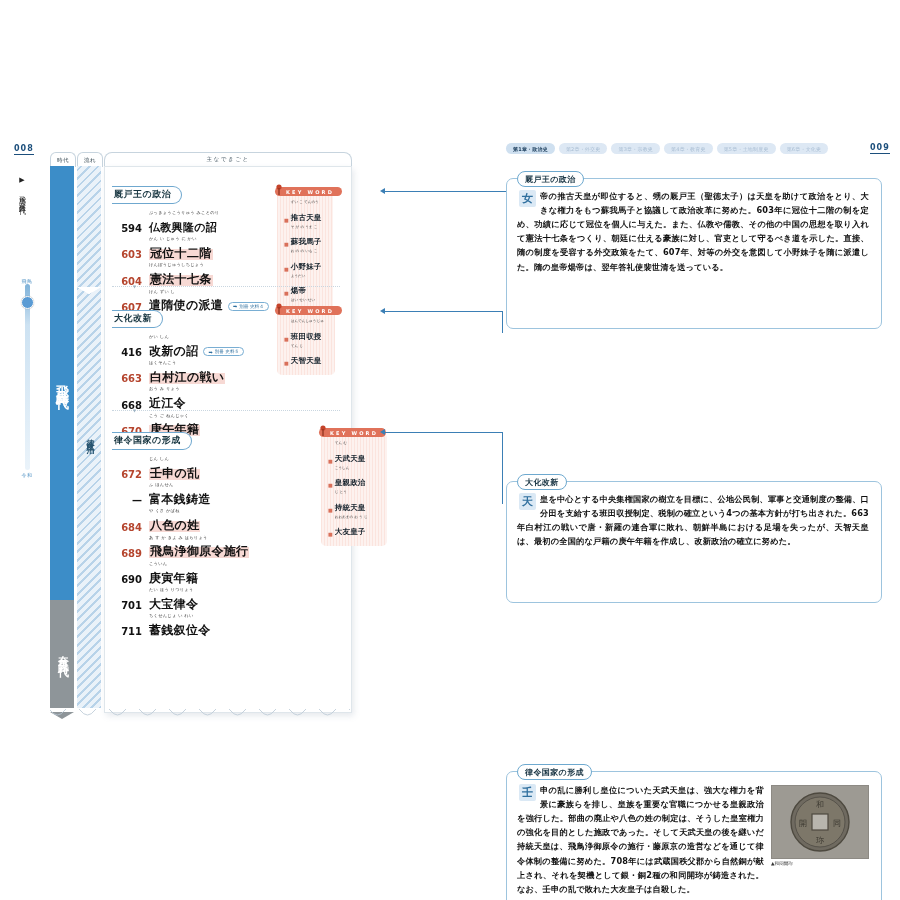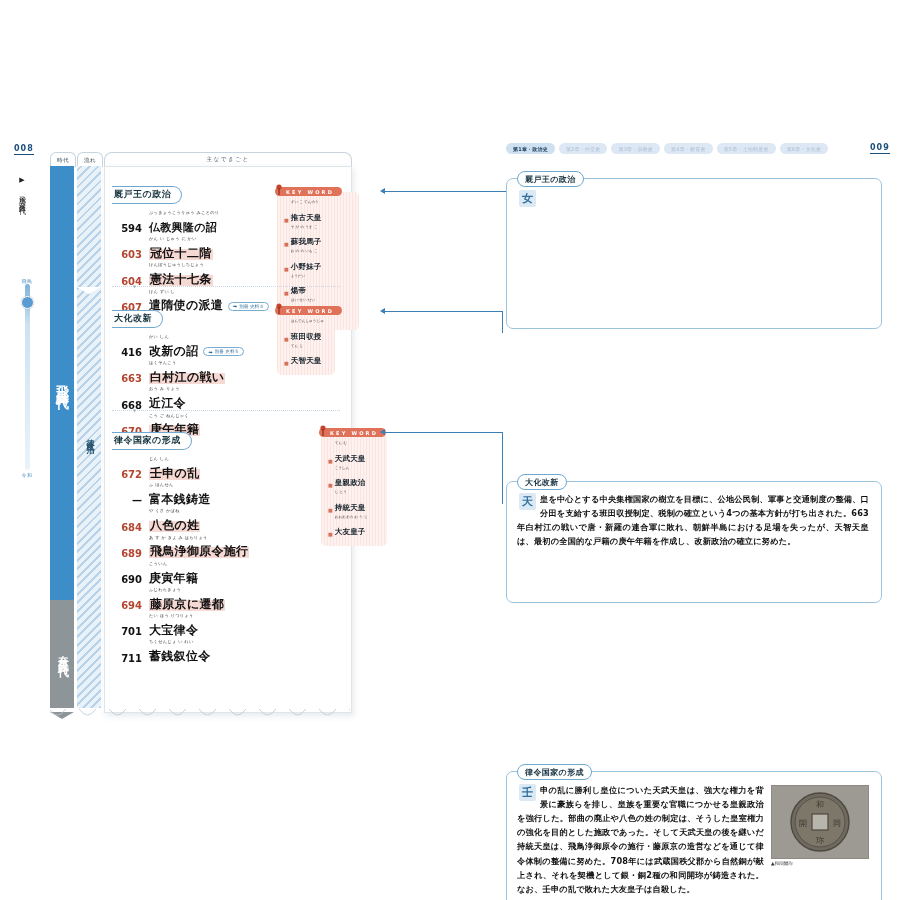--- a/index.html
+++ b/index.html
@@ -279,21 +279,21 @@
         <div class="ev-year hl">607</div>
         <div><span class="ruby">けん ずい し</span>
           <span class="ev-name big">遣隋使の派遣</span><span class="ref-badge">
               <span class="arrow">➡</span>
               <span>別冊 史料４</span>
             </span></div>
       </div>
     </div>
   </div>
 
-  <div class="abs" style="left:277px; top:192px; width:82px;">
+  <div class="abs" style="left:277px; top:192px; width:56px;">
     <div style="position:relative;">
       <div class="kw-card">
         <div class="kw-item">
             <span class="kw-bullet">■</span>
           <span><span class="kw-ruby">すい こ てんのう</span><span class="kw-word">推古天皇</span></span>
           </div>
         <div class="kw-item">
             <span class="kw-bullet">■</span>
           <span><span class="kw-ruby">そ が の うま こ</span><span class="kw-word">蘇我馬子</span></span>
           </div>
@@ -404,25 +404,20 @@
         <div><span class="ruby">あ す か きよ み はらりょう</span>
           <span class="ev-name big marked">飛鳥浄御原令施行</span></div>
       </div>
 
       <div class="ev-row">
         <div class="ev-year">690</div>
         <div><span class="ruby">こういん</span>
           <span class="ev-name big">庚寅年籍</span></div>
       </div>
 
-      <div class="ev-row">
-        <div class="ev-year hl">694</div>
-        <div><span class="ruby">ふじわらきょう</span>
-          <span class="ev-name big marked">藤原京に遷都</span></div>
-      </div>
 
       <div class="ev-row">
         <div class="ev-year">701</div>
         <div><span class="ruby">たい ほう りつりょう</span>
           <span class="ev-name big">大宝律令</span></div>
       </div>
 
 
       <div class="ev-row">
         <div class="ev-year">711</div>
@@ -484,20 +479,21 @@
     <span class="chapter-tab">第4章・教育史</span>
     <span class="chapter-tab">第5章・土地制度史</span>
     <span class="chapter-tab">第6章・文化史</span>
   </div>
 
   <div class="abs folio" style="left:870px; top:143px;">009</div>
 
   <div class="abs r-sec" style="left:506px; top:178px; width:352px; height:133px; padding:10px 12px 6px 10px;">
     <div class="r-sec-title">厩戸王の政治</div>
     <div class="dropcap">女</div>
+    <div class="r-body">帝の推古天皇が即位すると、甥の厩戸王（聖徳太子）は天皇を助けて政治をとり、大きな権力をもつ蘇我馬子と協議して政治改革に努めた。603年に冠位十二階の制を定め、功績に応じて冠位を個人に与えた。また、仏教や儒教、その他の中国の思想を取り入れて憲法十七条をつくり、朝廷に仕える豪族に対し、官吏として守るべき道を示した。直接、隋の制度を受容する外交政策をたて、607年、対等の外交を意図して小野妹子を隋に派遣した。隋の皇帝煬帝は、翌年答礼使裴世清を送っている。</div>
   </div>
 
   <div class="abs r-sec" style="left:506px; top:330px; width:352px; height:104px; padding:10px 12px 6px 10px;">
     <div class="r-sec-title">大化改新</div>
     <div class="dropcap">天</div>
     <div class="r-body">皇を中心とする中央集権国家の樹立を目標に、公地公民制、軍事と交通制度の整備、口分田を支給する班田収授制定、税制の確立という4つの基本方針が打ち出された。663年白村江の戦いで唐・新羅の連合軍に敗れ、朝鮮半島における足場を失ったが、天智天皇は、最初の全国的な戸籍の庚午年籍を作成し、改新政治の確立に努めた。</div>
   </div>
 
   <div class="abs r-sec" style="left:506px; top:498px; width:352px; height:212px; padding:11px 12px 6px 10px;">
     <div class="r-sec-title">律令国家の形成</div>

